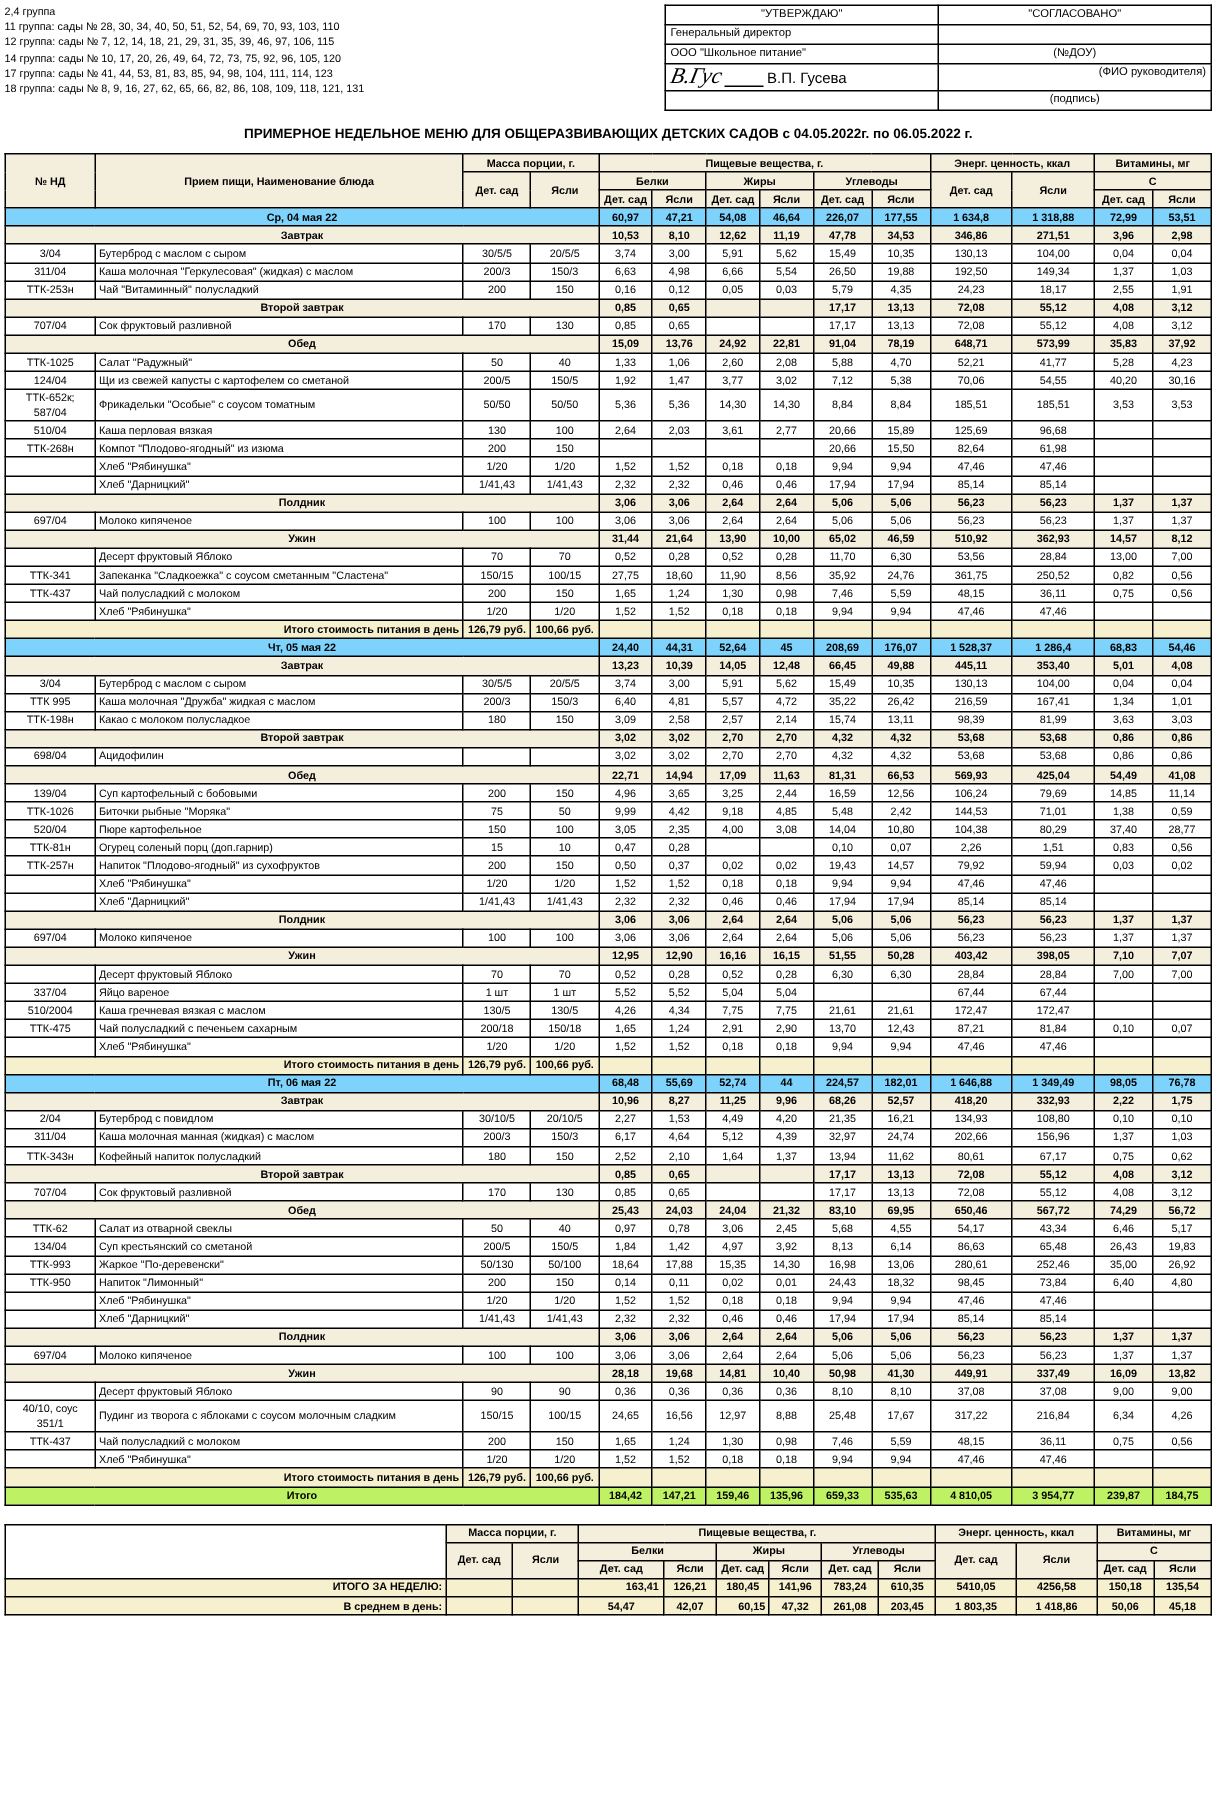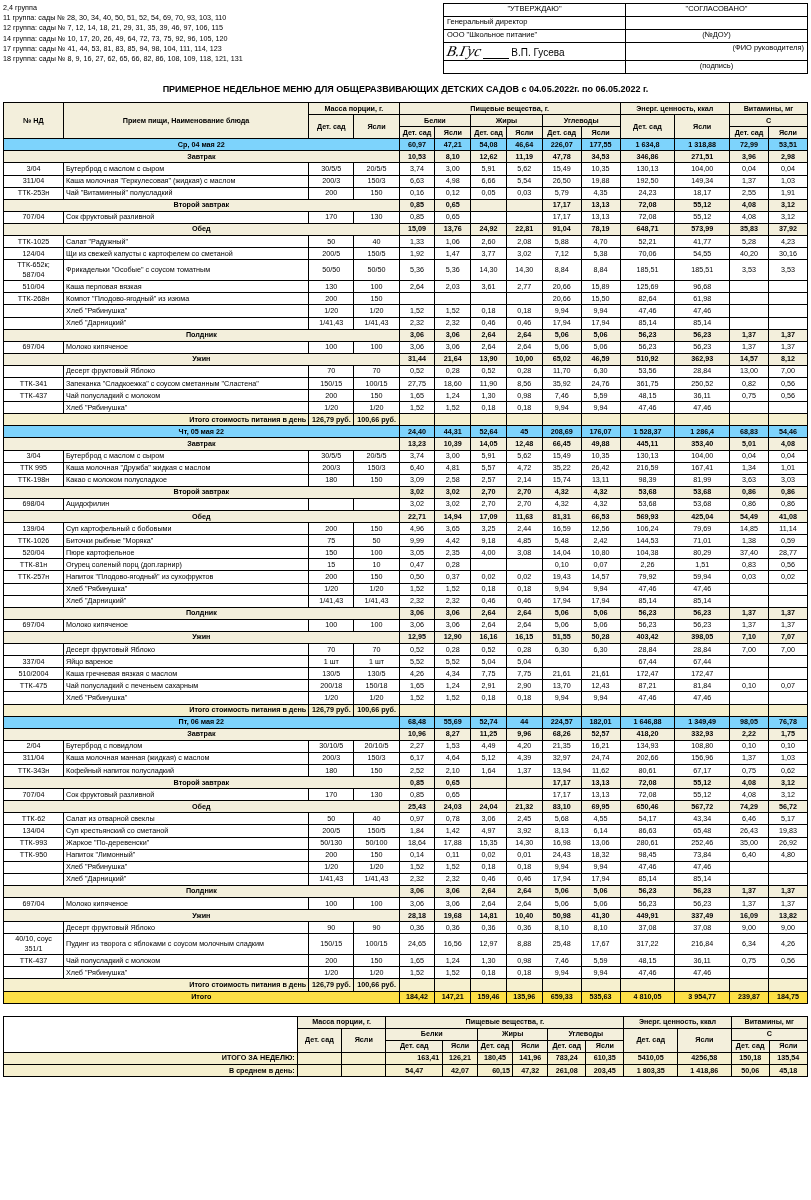--- a/index.html
+++ b/index.html
@@ -17,21 +17,21 @@
   .menu{width:805px;margin:0 auto;border:1px solid #000;font-size:7.2px;}
   .menu td,.menu th{border:1px solid #000;padding:0 2px;height:11.1px;line-height:10px;}
   .menu th{background:#f3efdc;font-weight:bold;text-align:center;vertical-align:middle;}
   .menu td{vertical-align:middle;}
   .c{text-align:center;}
   .r{text-align:right;}
   .l{text-align:left;}
   .yellowrow td{background:#7dd3fc;font-weight:bold;text-align:center;}
   .secrow td{background:#f3efdc;font-weight:bold;text-align:center;}
   .totrow td{background:#f6f0cf;font-weight:bold;}
-  .grand td{background:#fde047;font-weight:bold;text-align:center;}
+  .grand td{background:#bef264;font-weight:bold;text-align:center;}
   .foot{width:805px;margin:12px auto 0 auto;border:1px solid #000;font-size:7.2px;}
   .foot td,.foot th{border:1px solid #000;padding:0 2px;height:11.1px;line-height:10px;}
   .foot th{background:#f3efdc;font-weight:bold;text-align:center;vertical-align:middle;}
   .foot td{vertical-align:middle;background:#f6f0cf;}
   .sigimg{font-family:"Liberation Serif",serif;font-style:italic;font-size:15px;transform:skewX(-12deg);display:inline-block;}
 </style>
 </head>
 <body>
 
 <div class="page">

